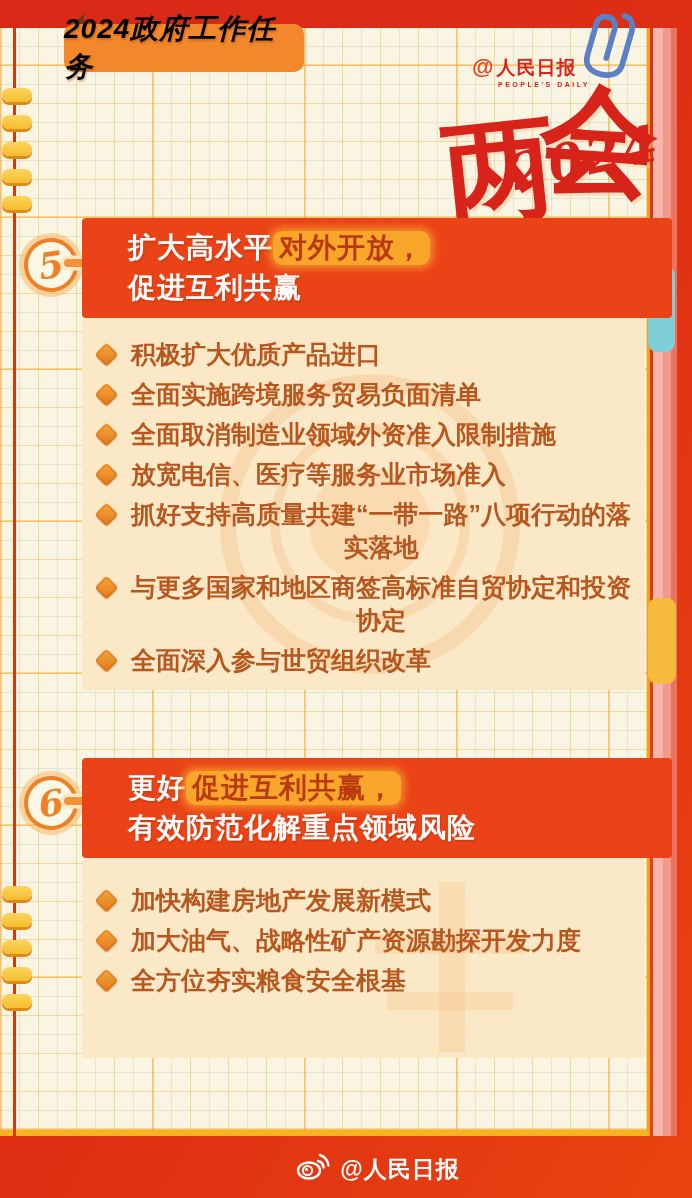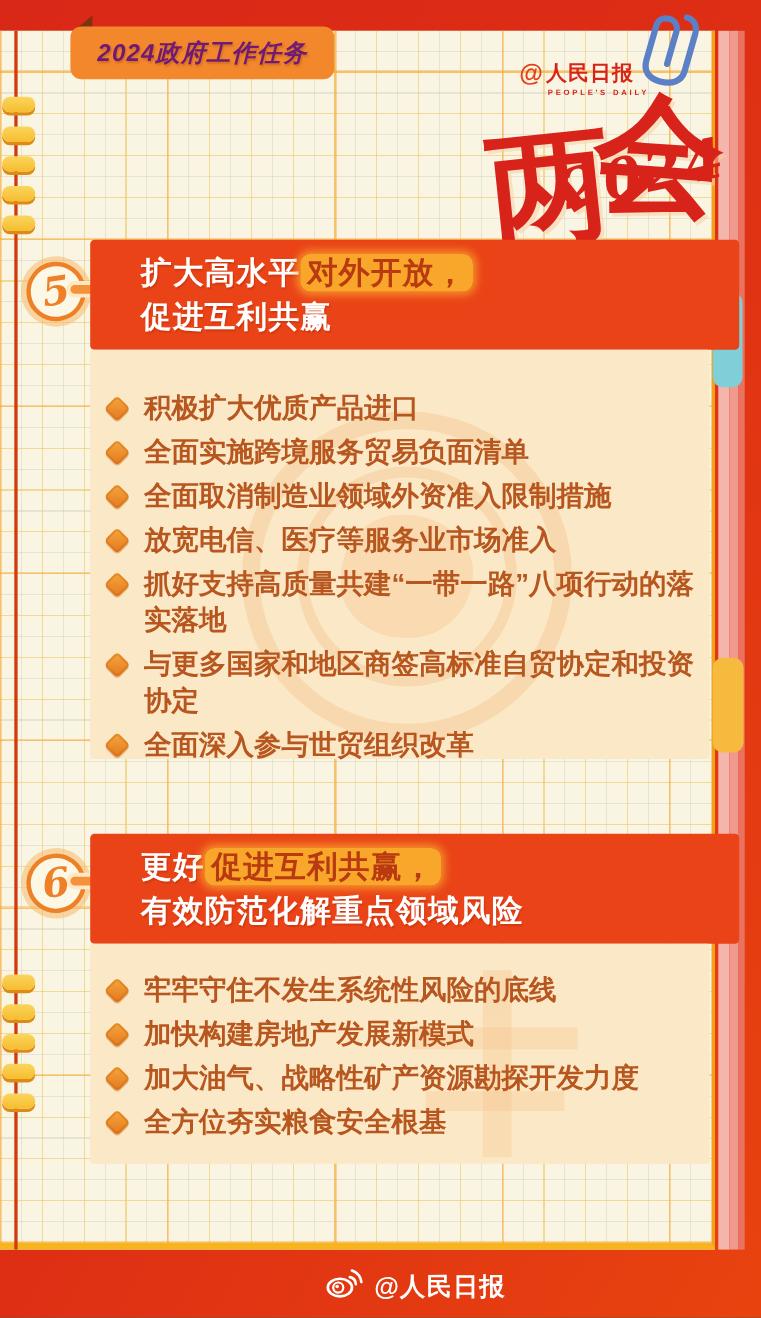--- a/index.html
+++ b/index.html
@@ -51,21 +51,21 @@
   .side-tab{position:absolute;border-radius:9px;}
   .tab-cyan{left:648px;top:266px;width:27px;height:86px;background:var(--cyan-tab);}
   .tab-yellow{left:648px;top:598px;width:28px;height:86px;background:var(--yellow-tab);}
   
   .badge-fold{position:absolute;left:66px;top:14px;width:0;height:0;
       border-right:18px solid #7d330f;border-top:15px solid transparent;}
   .badge{
     position:absolute;left:64px;top:24px;width:240px;height:48px;
     background:var(--badge-orange);border-radius:10px;
     display:flex;align-items:center;justify-content:center;
-    color:#701a75;font-weight:bold;font-style:italic;font-size:22px;letter-spacing:1px;
+    color:#000000;font-weight:bold;font-style:italic;font-size:28px;letter-spacing:1px;
     text-shadow:1px 2px 2px rgba(150,60,0,.35);
   }
   
   .logo{position:absolute;left:472px;top:56px;color:var(--logo-red);line-height:1;}
   .logo-row{display:flex;align-items:center;font-weight:bold;font-size:19px;letter-spacing:1px;}
   .at-mark{font-size:22px;font-weight:bold;margin-right:2px;color:#e5401c;}
   .logo-sub{font-size:7px;letter-spacing:2.5px;margin:3px 0 0 26px;font-weight:bold;}
   .event-char{position:absolute;font-weight:bold;color:var(--logo-red);
       font-family:"DejaVu Serif",serif;text-shadow:3px 3px 0 rgba(250,205,165,.55);}
   .event-char.c1{left:444px;top:96px;font-size:112px;transform:rotate(-6deg);}
@@ -91,21 +91,21 @@
     background:#fdf8e6;border:4px solid var(--accent-orange);
     box-shadow:0 0 0 5px rgba(248,185,105,.55);
     display:flex;align-items:center;justify-content:center;
     font-family:"DejaVu Serif",serif;font-style:italic;font-weight:bold;font-size:36px;
     color:var(--accent-orange);transform:rotate(-8deg);
   }
   .arrow{position:absolute;}
   
   .sec-box{
     position:absolute;left:82px;width:563px;background:var(--box-cream);
-    padding:37px 14px 0 46px;border-radius:2px;overflow:visible;
+    padding:20px 14px 0 46px;border-radius:2px;overflow:visible;text-align:center;
   }
   .item{display:flex;margin:0 0 7px -30px;position:relative;z-index:2;}
   .diamond{
     flex-shrink:0;width:17px;height:17px;margin:8px 16px 0 0;
     transform:rotate(45deg);border-radius:4px;
     background:linear-gradient(135deg,#f6a93e,#e2761d);
     box-shadow:inset 0 0 0 2px rgba(198,100,18,.35), 1px 1px 0 rgba(198,100,18,.4);
   }
   .item-text{font-size:25px;line-height:33px;color:var(--bullet-text);font-weight:bold;}
   
@@ -234,24 +234,20 @@
     <div><span>更好</span><span class="hl">促进互利共赢，</span></div>
     <div>有效防范化解重点领域风险</div>
   </div>
   <div class="sec-box" style="top:858px;height:200px;padding-top:26px">
     <div class="wm-char">
       <div class="wm-v"></div>
         <div class="wm-h1"></div>
         <div class="wm-h2"></div>
     </div>
 
-      <div class="item">
-        <span class="diamond"></span>
-        <span class="item-text">牢牢守住不发生系统性风险的底线</span>
-      </div>
 
       <div class="item">
         <span class="diamond"></span>
         <span class="item-text">加快构建房地产发展新模式</span>
       </div>
 
       <div class="item">
         <span class="diamond"></span>
         <span class="item-text">加大油气、战略性矿产资源勘探开发力度</span>
       </div>

